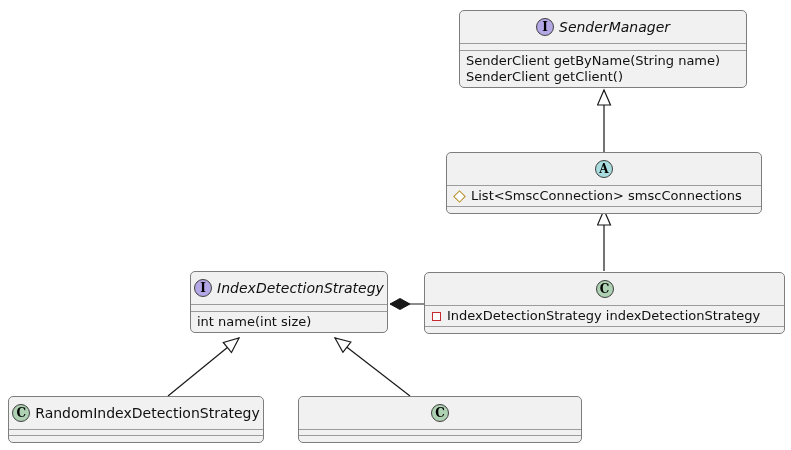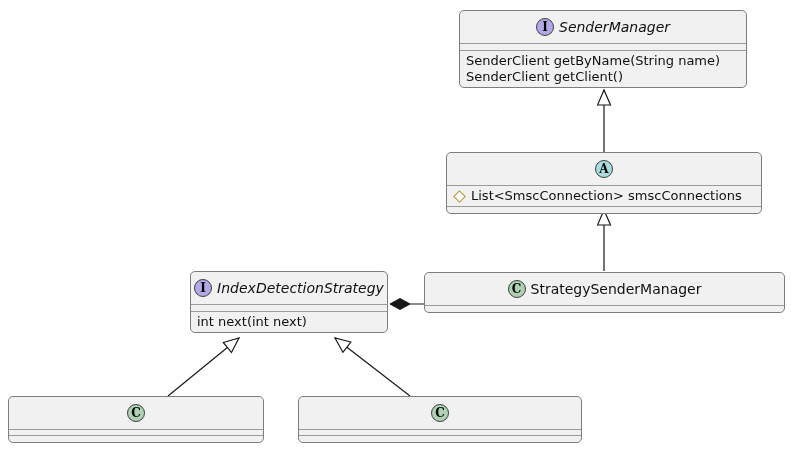--- a/index.html
+++ b/index.html
@@ -86,39 +86,45 @@
         <span class="vis protected"></span>
         <span>List&lt;SmscConnection&gt; smscConnections</span>
       </div>
     </div>
     <div class="compartment empty-xs"></div>
   </div>
 
   <div class="uml-box" style="left:424px; top:272px; width:361px;">
     <div class="box-title">
       <span class="icon-circle icon-class">C</span>
-      <span>StrategySenderManager</span>
+    </div>
+    <div class="compartment members">
+      <div class="member">
+        <span class="vis private"></span>
+        <span>IndexDetectionStrategy indexDetectionStrategy</span>
+      </div>
     </div>
     <div class="compartment empty-xs"></div>
   </div>
 
   <div class="uml-box" style="left:190px; top:271px; width:198px;">
     <div class="box-title">
       <span class="icon-circle icon-interface">I</span>
       <span class="italic">IndexDetectionStrategy</span>
     </div>
     <div class="compartment empty-sm"></div>
     <div class="compartment members">
-      <div class="member">int next(int next)</div>
+      <div class="member">int name(int size)</div>
     </div>
   </div>
 
   <div class="uml-box" style="left:8px; top:396px; width:256px;">
     <div class="box-title">
       <span class="icon-circle icon-class">C</span>
+      <span>RandomIndexDetectionStrategy</span>
     </div>
     <div class="compartment empty-xs"></div>
     <div class="compartment empty-xs"></div>
   </div>
 
   <div class="uml-box" style="left:298px; top:396px; width:284px;">
     <div class="box-title">
       <span class="icon-circle icon-class">C</span>
     </div>
     <div class="compartment empty-xs"></div>

